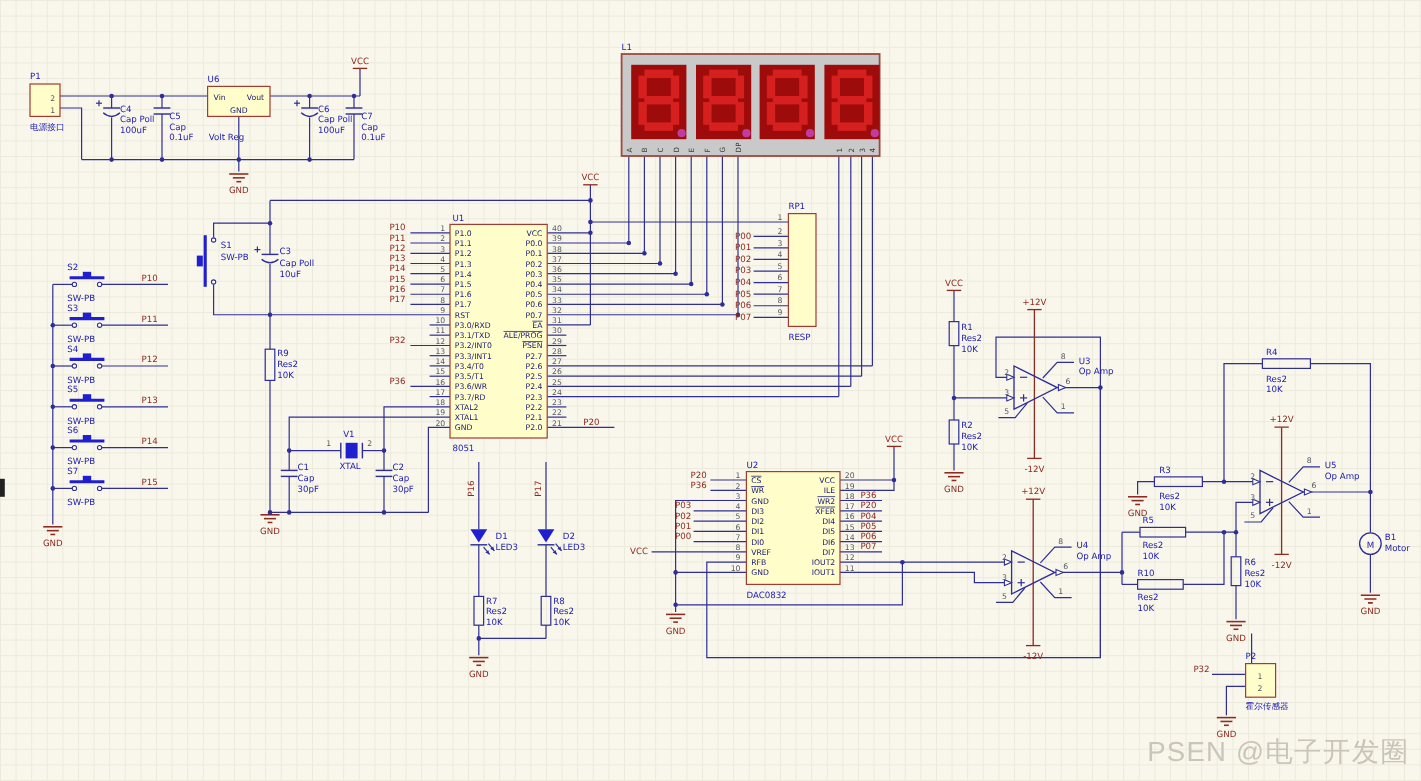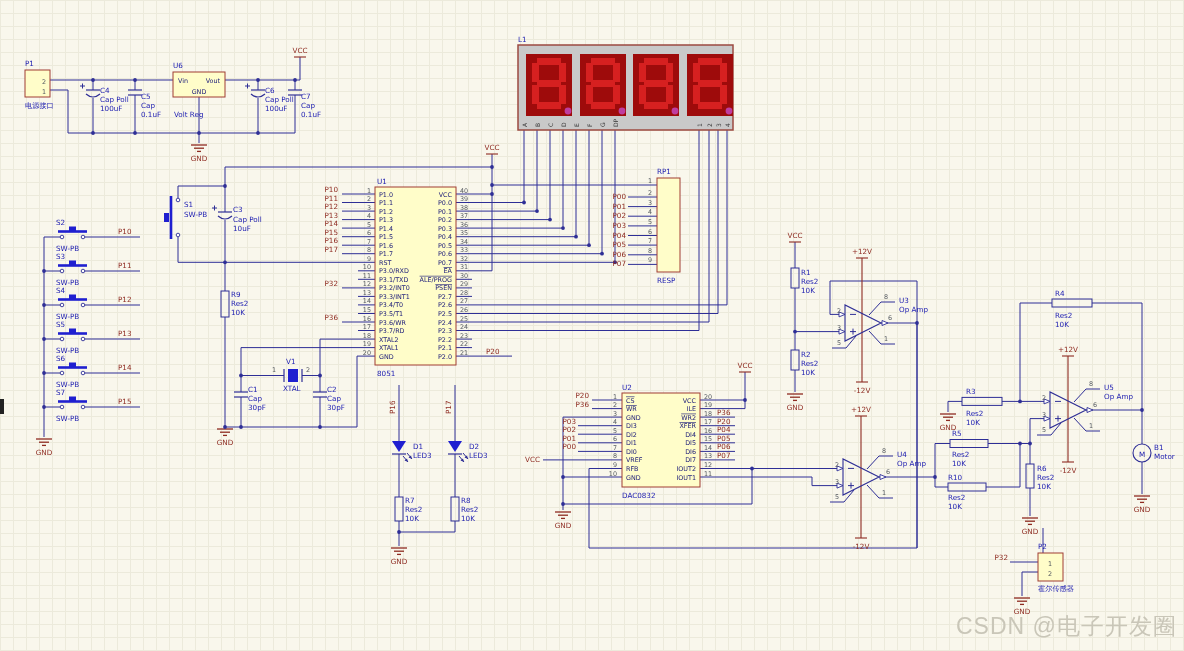--- a/index.html
+++ b/index.html
@@ -770,14 +770,14 @@
         <text x="399" y="564" class="net" text-anchor="middle">GND</text>
         <text x="1038" y="549" class="lbl" text-anchor="start">P2</text>
         <text x="1050" y="566" class="pn" text-anchor="middle">1</text>
         <text x="1050" y="576" class="pn" text-anchor="middle">2</text>
         <text x="1038" y="591" class="lbl" text-anchor="start">霍尔传感器</text>
         <text x="1008" y="560" class="net" text-anchor="end">P32</text>
         <text x="1022" y="614" class="net" text-anchor="middle">GND</text>
       </g>
     <rect x="0" y="399" width="4" height="15" fill="#222"></rect>
   </svg>
-  <div class="wm">CSDN @电子开发圈</div>
+  <div class="wm">PSEN @电子开发圈</div>
 </div>
 
 </body></html>

